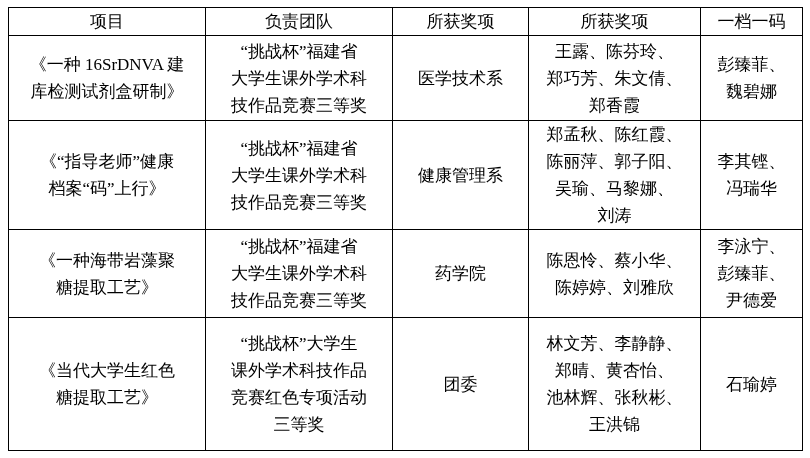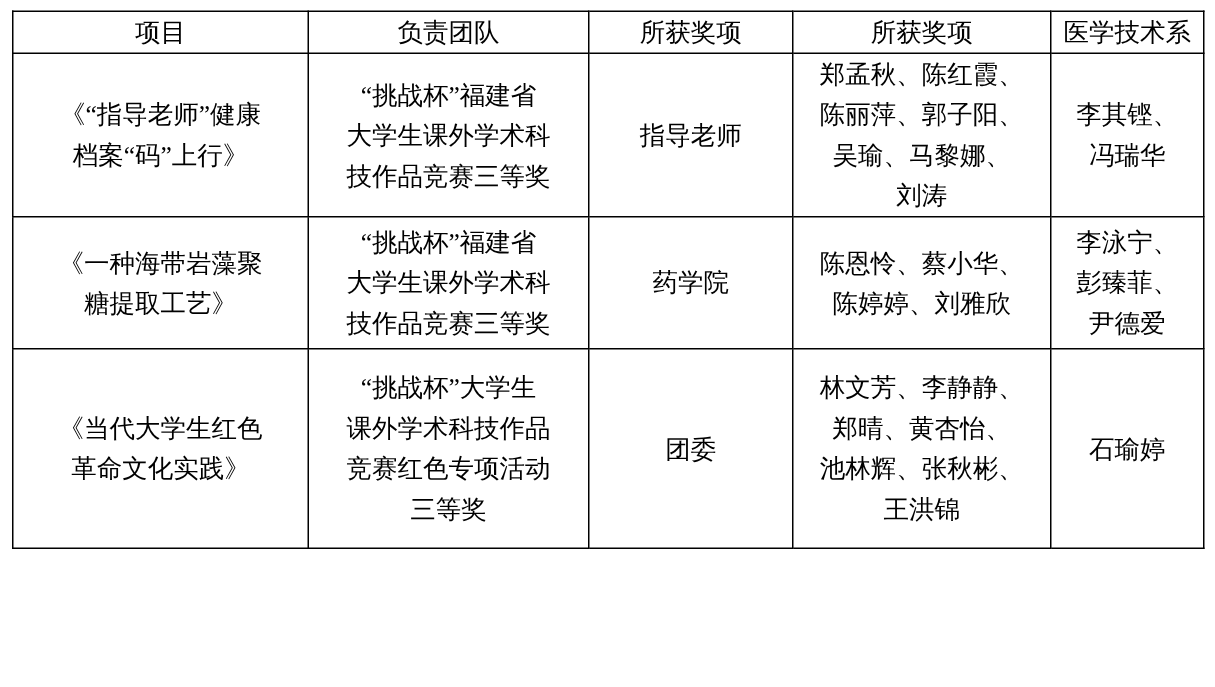--- a/index.html
+++ b/index.html
@@ -54,29 +54,42 @@
     <col class="c-department">
     <col class="c-team">
     <col class="c-teacher">
   </colgroup>
   <tbody>
     <tr class="hdr">
       <th>项目</th>
       <th>负责团队</th>
       <th>所获奖项</th>
       <th>所获奖项</th>
-      <th>医学技术系</th>
+      <th>一档一码</th>
+    </tr>
+    <tr class="row-0">
+      <td>《一种 16SrDNVA 建
+库检测试剂盒研制》</td>
+      <td>“挑战杯”福建省
+大学生课外学术科
+技作品竞赛三等奖</td>
+      <td>医学技术系</td>
+      <td>王露、陈芬玲、
+郑巧芳、朱文倩、
+郑香霞</td>
+      <td>彭臻菲、
+魏碧娜</td>
     </tr>
     <tr class="row-1">
       <td>《“指导老师”健康
 档案“码”上行》</td>
       <td>“挑战杯”福建省
 大学生课外学术科
 技作品竞赛三等奖</td>
-      <td>指导老师</td>
+      <td>健康管理系</td>
       <td>郑孟秋、陈红霞、
 陈丽萍、郭子阳、
 吴瑜、马黎娜、
 刘涛</td>
       <td>李其铿、
 冯瑞华</td>
     </tr>
     <tr class="row-2">
       <td>《一种海带岩藻聚
 糖提取工艺》</td>
@@ -85,21 +98,21 @@
 技作品竞赛三等奖</td>
       <td>药学院</td>
       <td>陈恩怜、蔡小华、
 陈婷婷、刘雅欣</td>
       <td>李泳宁、
 彭臻菲、
 尹德爱</td>
     </tr>
     <tr class="row-3">
       <td>《当代大学生红色
-革命文化实践》</td>
+糖提取工艺》</td>
       <td>“挑战杯”大学生
 课外学术科技作品
 竞赛红色专项活动
 三等奖</td>
       <td>团委</td>
       <td>林文芳、李静静、
 郑晴、黄杏怡、
 池林辉、张秋彬、
 王洪锦</td>
       <td>石瑜婷</td>

